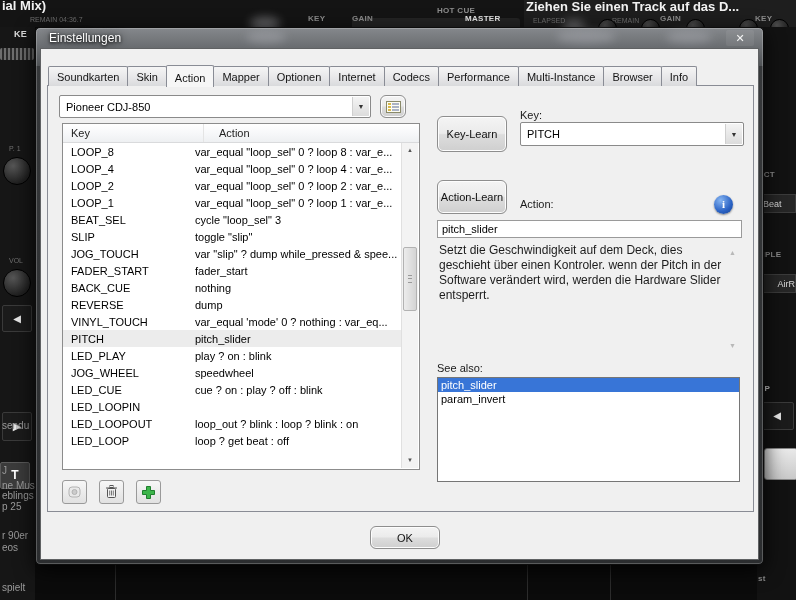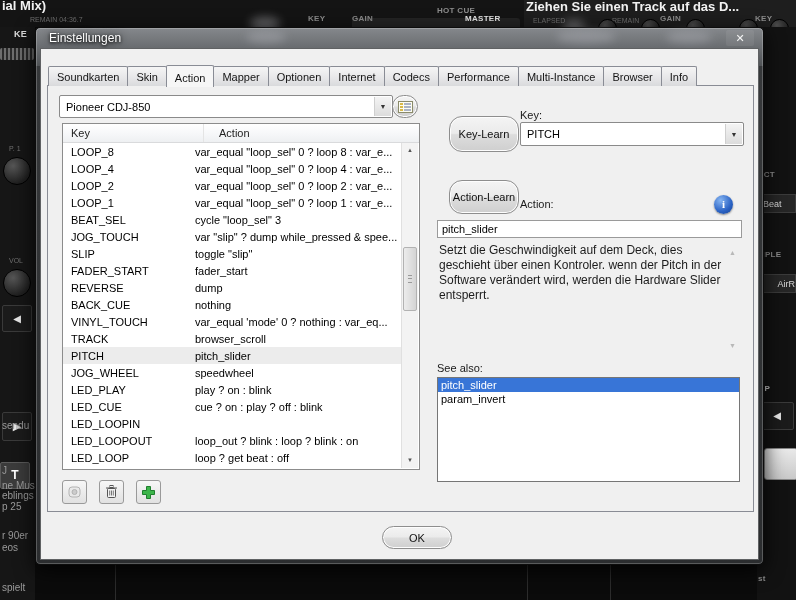--- a/index.html
+++ b/index.html
@@ -37,22 +37,22 @@
   
   .tabbar{left:7px;top:15px;height:22px;display:flex;align-items:flex-end;z-index:4;}
   .tab{font-size:11px;color:#141414;height:14px;line-height:14px;padding:3px 8px 2px;margin-right:-1px;
        background:linear-gradient(180deg,#f5f5f5,#e6e6e8 60%,#d9dadc);border:1px solid #898c95;border-bottom:none;border-radius:2px 2px 0 0;position:relative;}
   .tab.active{background:#f6f6f6;padding-top:5px;margin-bottom:-1px;z-index:6;}
   .tabpage{left:6px;top:36px;width:705px;height:425px;background:#f0f0f0;border:1px solid #898c95;z-index:1;}
   
   .combo{background:#fff;border:1px solid #8a8a8a;border-radius:2px;font-size:11px;color:#000;}
   .combo-text{position:absolute;left:6px;top:0;bottom:0;display:flex;align-items:center;white-space:nowrap;}
   .combo-arrow{position:absolute;right:1px;top:1px;bottom:1px;width:16px;background:linear-gradient(180deg,#f4f4f4,#dcdcdc);border-left:1px solid #cfcfcf;display:flex;align-items:center;justify-content:center;font-size:7px;color:#333;}
-  .w7btn{border:1px solid #8e8e8e;border-radius:13px;background:linear-gradient(#f4f4f4,#ebebeb 48%,#dddddd 52%,#cfcfcf);
-         box-shadow:inset 0 0 0 1px #fdfdfd;font-size:11px;color:#111;display:flex;align-items:center;justify-content:center;margin-left:12px;}
+  .w7btn{border:1px solid #8e8e8e;border-radius:6px;background:linear-gradient(#f4f4f4,#ebebeb 48%,#dddddd 52%,#cfcfcf);
+         box-shadow:inset 0 0 0 1px #fdfdfd;font-size:11px;color:#111;display:flex;align-items:center;justify-content:center;}
   .label{font-size:11px;color:#1a1a1a;white-space:nowrap;}
   .tinput{background:#fff;border:1px solid #9a9a9a;font-size:11px;color:#000;display:flex;align-items:center;padding-left:4px;box-sizing:border-box;}
   
   .maptable{left:14px;top:37px;width:358px;height:347px;background:#fff;border:1px solid #8c8c8c;box-sizing:border-box;}
   .thead{height:18px;display:flex;background:linear-gradient(#ffffff,#f6f7f9 55%,#eef0f2);border-bottom:1px solid #d9dadc;font-size:11px;color:#222;}
   .hk{width:132px;padding-left:8px;line-height:18px;}
   .ha{flex:1;line-height:18px;border-left:1px solid #e4e4e4;padding-left:15px;}
   .tbody{position:absolute;left:0;top:19px;right:17px;bottom:1px;overflow:hidden;}
   .trow{height:17px;display:flex;align-items:center;font-size:11px;color:#000;white-space:nowrap;}
   .trow.sel{background:#ececec;}
@@ -156,21 +156,21 @@
           <div class="tab">Internet</div>
           <div class="tab">Codecs</div>
           <div class="tab">Performance</div>
           <div class="tab">Multi-Instance</div>
           <div class="tab">Browser</div>
           <div class="tab">Info</div>
         </div>
 
       <div class="abs tabpage">
 
-        <div class="abs combo" style="left:11px;top:9px;width:310px;height:21px;padding-left:22px;">
+        <div class="abs combo" style="left:11px;top:9px;width:310px;height:21px;">
           <span class="combo-text">Pioneer CDJ-850</span>
           <span class="combo-arrow">▼</span>
         </div>
         <div class="abs w7btn" style="left:332px;top:9px;width:24px;height:21px;">
           <svg width="15" height="12">
             <rect x="0.5" y="0.5" width="14" height="11" fill="#fdfdf2" stroke="#8a8a6a"></rect>
             <rect x="2" y="2" width="3" height="2" fill="#d8b84a"></rect>
             <rect x="2" y="5" width="3" height="2" fill="#d8b84a"></rect>
             <rect x="2" y="8" width="3" height="2" fill="#d8b84a"></rect>
             <rect x="6" y="2.5" width="7" height="1" fill="#5a6b9a"></rect>
@@ -199,58 +199,54 @@
               </div>
               <div class="trow">
                 <div class="tk">LOOP_1</div>
                 <div class="ta">var_equal "loop_sel" 0 ? loop 1 : var_e...</div>
               </div>
               <div class="trow">
                 <div class="tk">BEAT_SEL</div>
                 <div class="ta">cycle "loop_sel" 3</div>
               </div>
               <div class="trow">
+                <div class="tk">SLIP</div>
+                <div class="ta">toggle "slip"</div>
+              </div>
+              <div class="trow">
                 <div class="tk">JOG_TOUCH</div>
                 <div class="ta">var "slip" ? dump while_pressed &amp; spee...</div>
               </div>
               <div class="trow">
-                <div class="tk">SLIP</div>
-                <div class="ta">toggle "slip"</div>
-              </div>
-              <div class="trow">
                 <div class="tk">FADER_START</div>
                 <div class="ta">fader_start</div>
               </div>
               <div class="trow">
+                <div class="tk">BACK_CUE</div>
+                <div class="ta">nothing</div>
+              </div>
+              <div class="trow">
                 <div class="tk">REVERSE</div>
                 <div class="ta">dump</div>
               </div>
               <div class="trow">
-                <div class="tk">BACK_CUE</div>
-                <div class="ta">nothing</div>
-              </div>
-              <div class="trow">
                 <div class="tk">VINYL_TOUCH</div>
                 <div class="ta">var_equal 'mode' 0  ? nothing : var_eq...</div>
-              </div>
-              <div class="trow">
-                <div class="tk">TRACK</div>
-                <div class="ta">browser_scroll</div>
               </div>
               <div class="trow sel">
                 <div class="tk">PITCH</div>
                 <div class="ta">pitch_slider</div>
               </div>
               <div class="trow">
+                <div class="tk">LED_PLAY</div>
+                <div class="ta">play ? on : blink</div>
+              </div>
+              <div class="trow">
                 <div class="tk">JOG_WHEEL</div>
                 <div class="ta">speedwheel</div>
-              </div>
-              <div class="trow">
-                <div class="tk">LED_PLAY</div>
-                <div class="ta">play ? on : blink</div>
               </div>
               <div class="trow">
                 <div class="tk">LED_CUE</div>
                 <div class="ta">cue ? on : play ? off : blink</div>
               </div>
               <div class="trow">
                 <div class="tk">LED_LOOPIN</div>
               </div>
               <div class="trow">
                 <div class="tk">LED_LOOPOUT</div>

